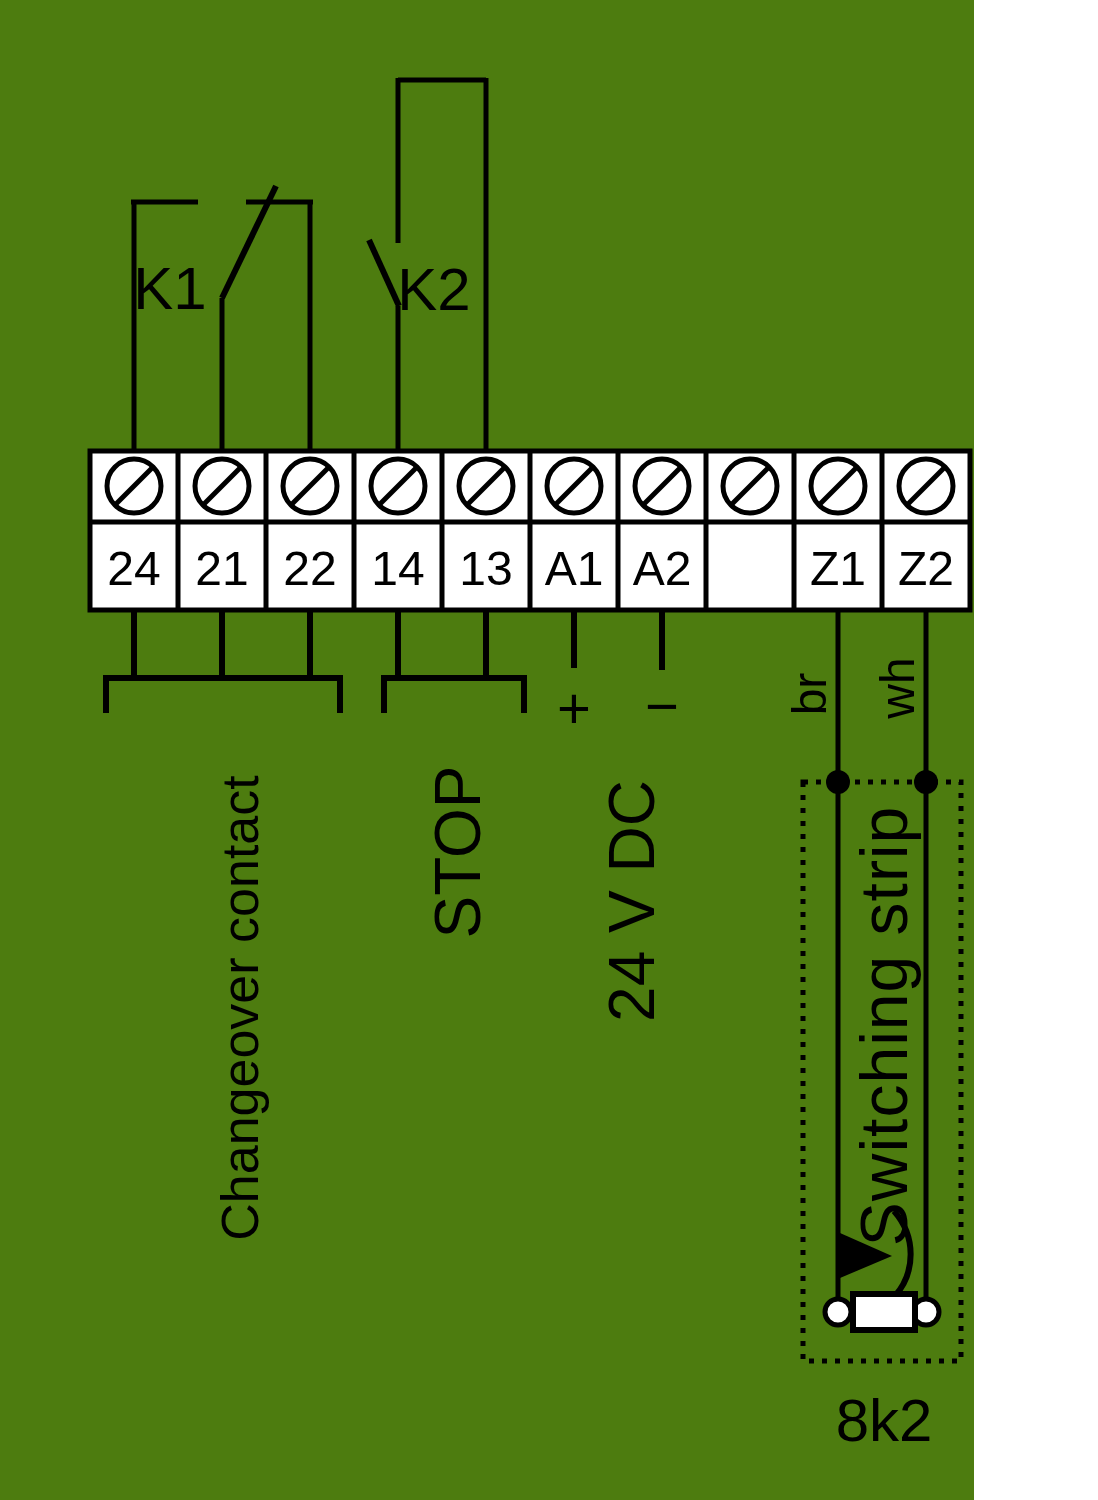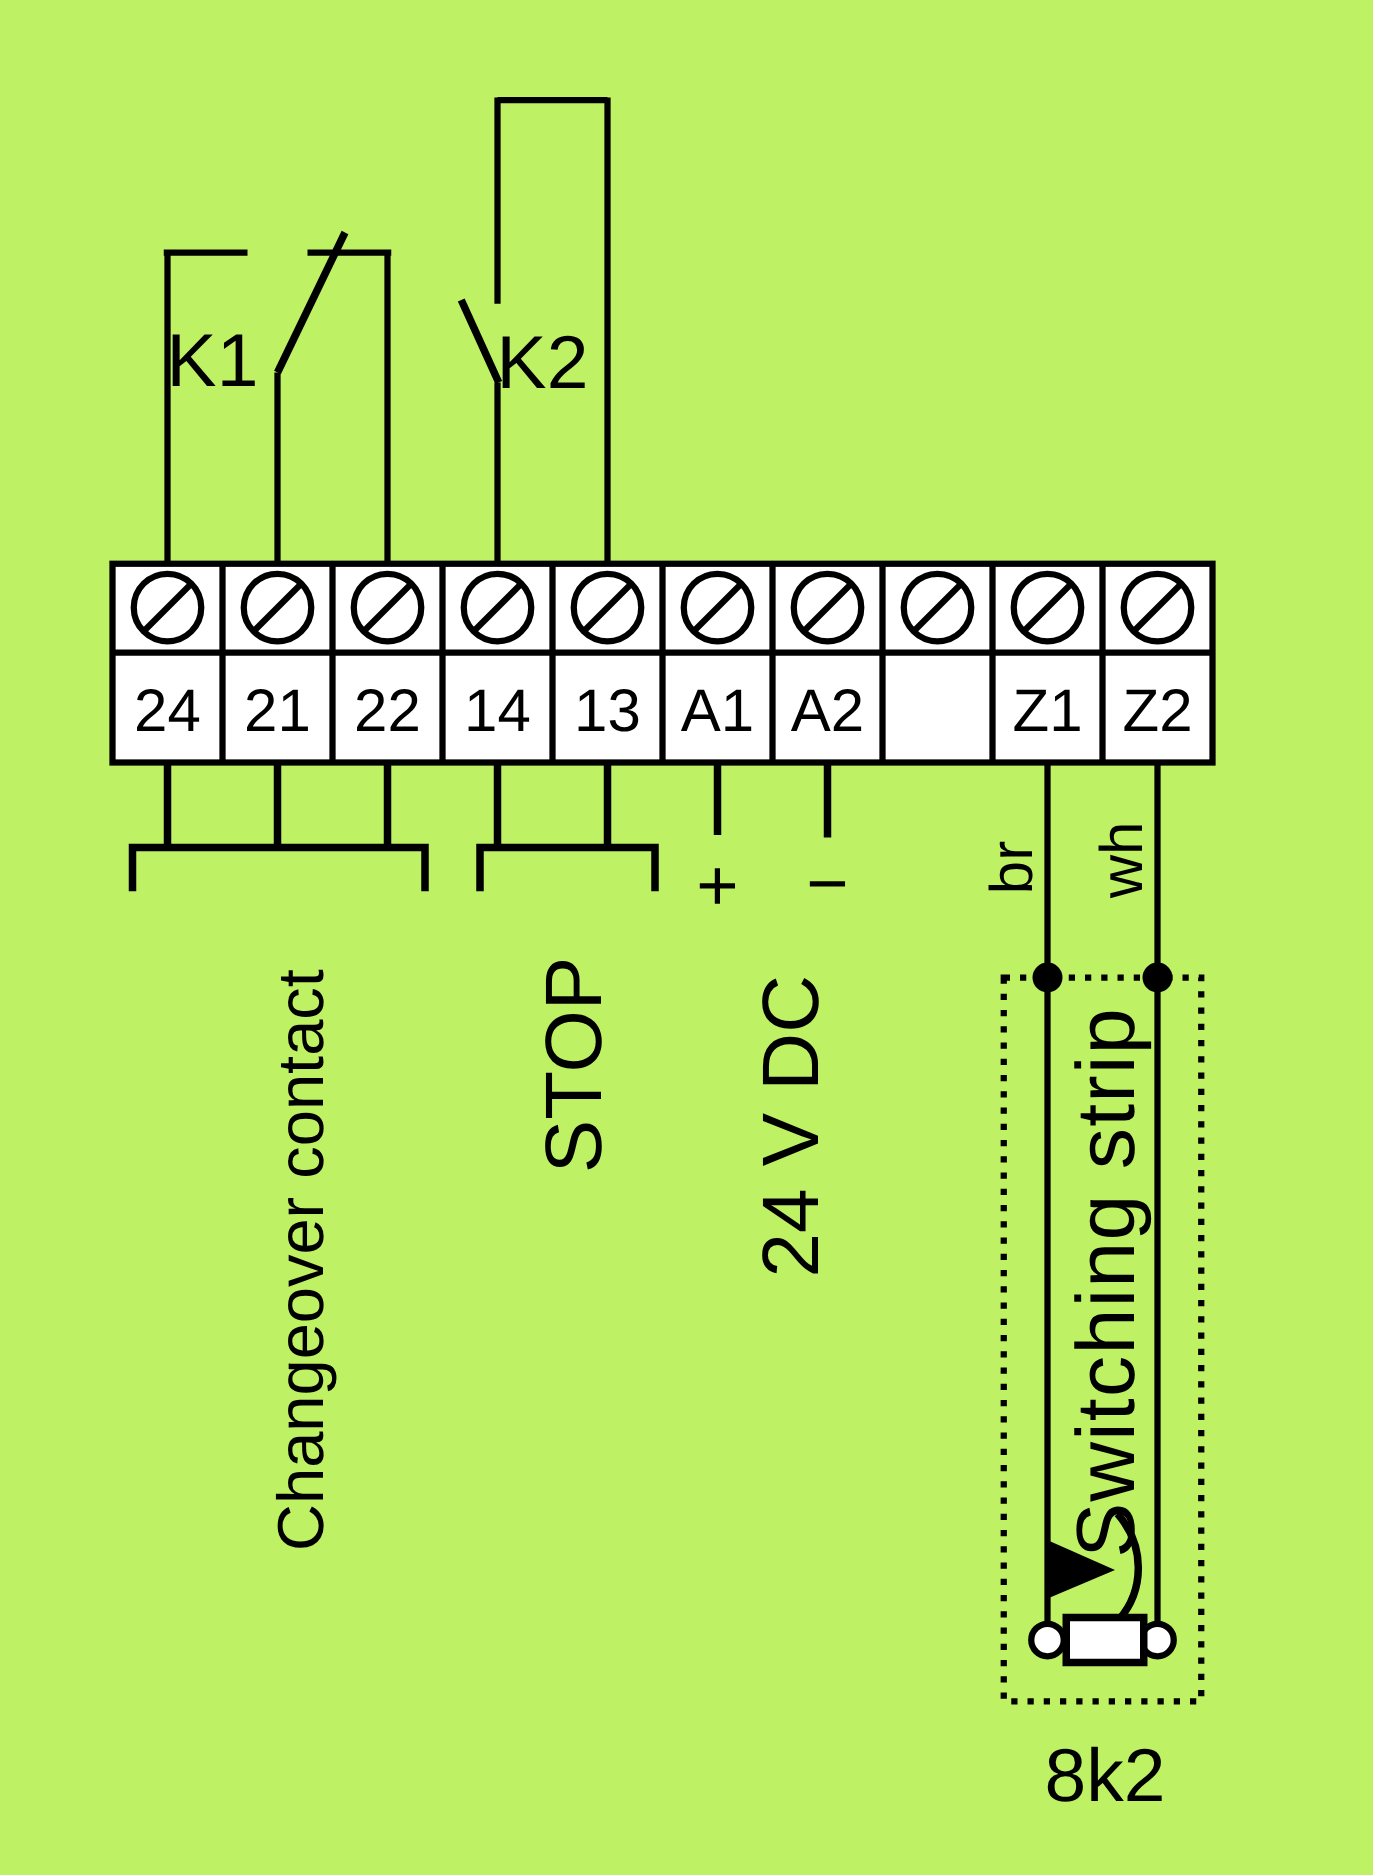--- a/index.html
+++ b/index.html
@@ -2,23 +2,23 @@
 <html><head>
 <meta charset="utf-8">
 <style>
   html, body {
     margin: 0;
     padding: 0;
     background: #ffffff;
   }
   .canvas {
     position: relative;
-    width: 1098px;
+    width: 974px;
     height: 1500px;
-    background: #bef264;
+    background: #4d7c0f;
     overflow: hidden;
   }
   svg text {
     font-family: "Liberation Sans", sans-serif;
     fill: #000000;
   }
   .t-cell { font-size: 48px; }
   .t-relay { font-size: 60px; }
   .t-rot-big { font-size: 64px; }
   .t-rot-med { font-size: 52px; }

